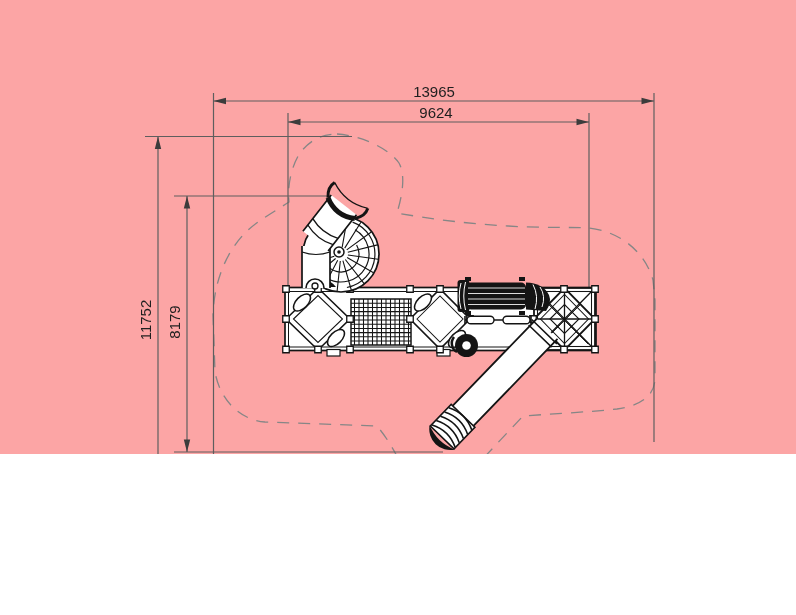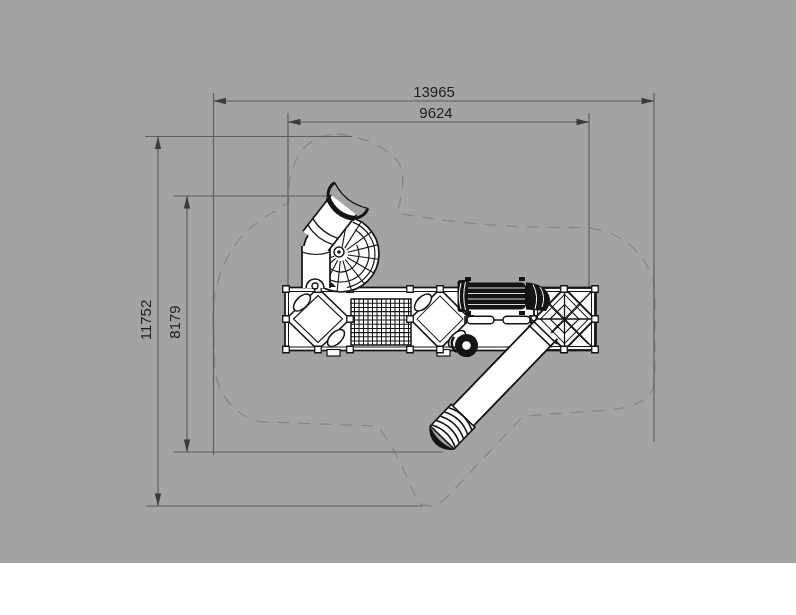--- a/index.html
+++ b/index.html
@@ -1,19 +1,19 @@
 <!DOCTYPE html>
 <html><head>
 <meta charset="utf-8">
 <style>
   html,body{margin:0;padding:0;background:#ffffff;}
   .canvas{
     position:relative;
-    width:796px;height:563px;
-    background:#a3a3a3;
+    width:796px;height:454px;
+    background:#fca5a5;
     font-family:"Liberation Sans",sans-serif;
     overflow:hidden;
   }
   .canvas svg{position:absolute;left:0;top:0;}
   text{fill:#1f1f1f;font-family:"Liberation Sans",sans-serif;font-size:15px;}
 </style>
 </head>
 <body>
 
 <div class="canvas">

